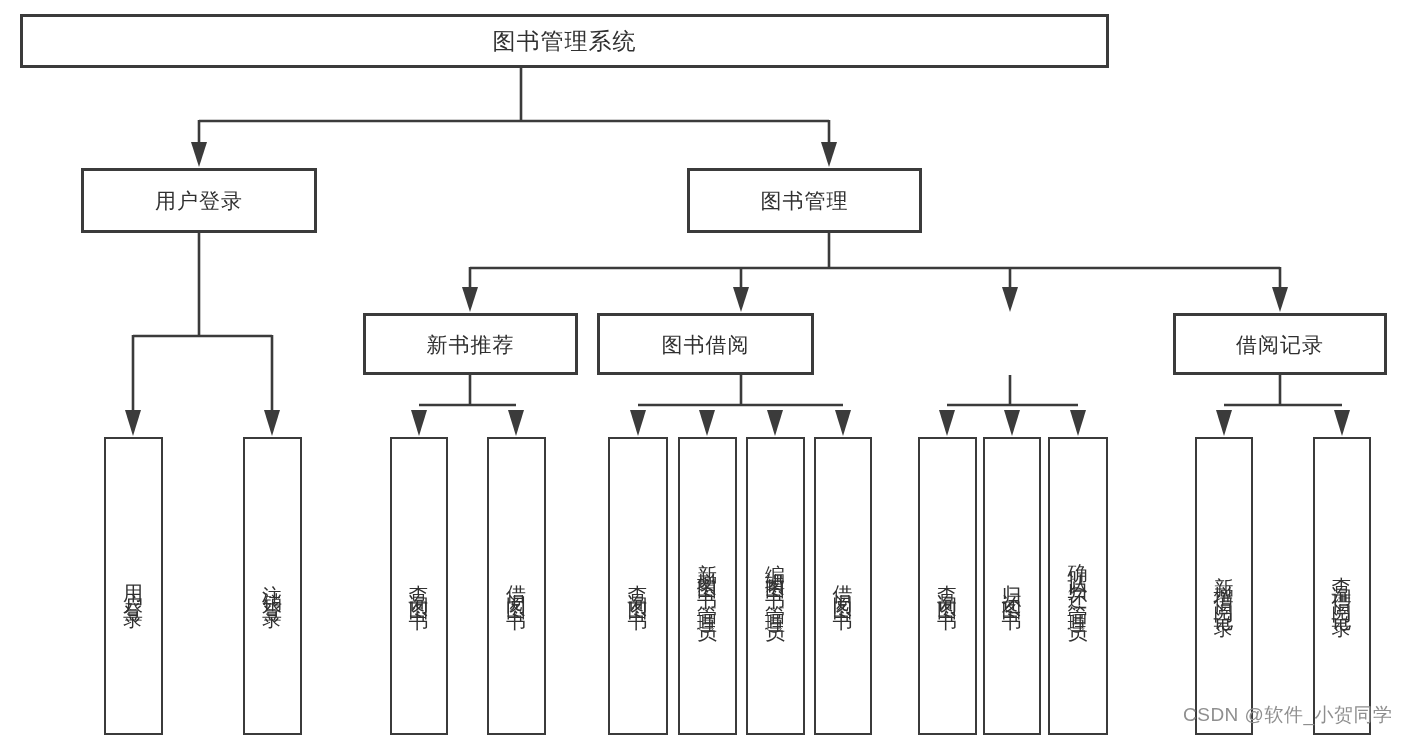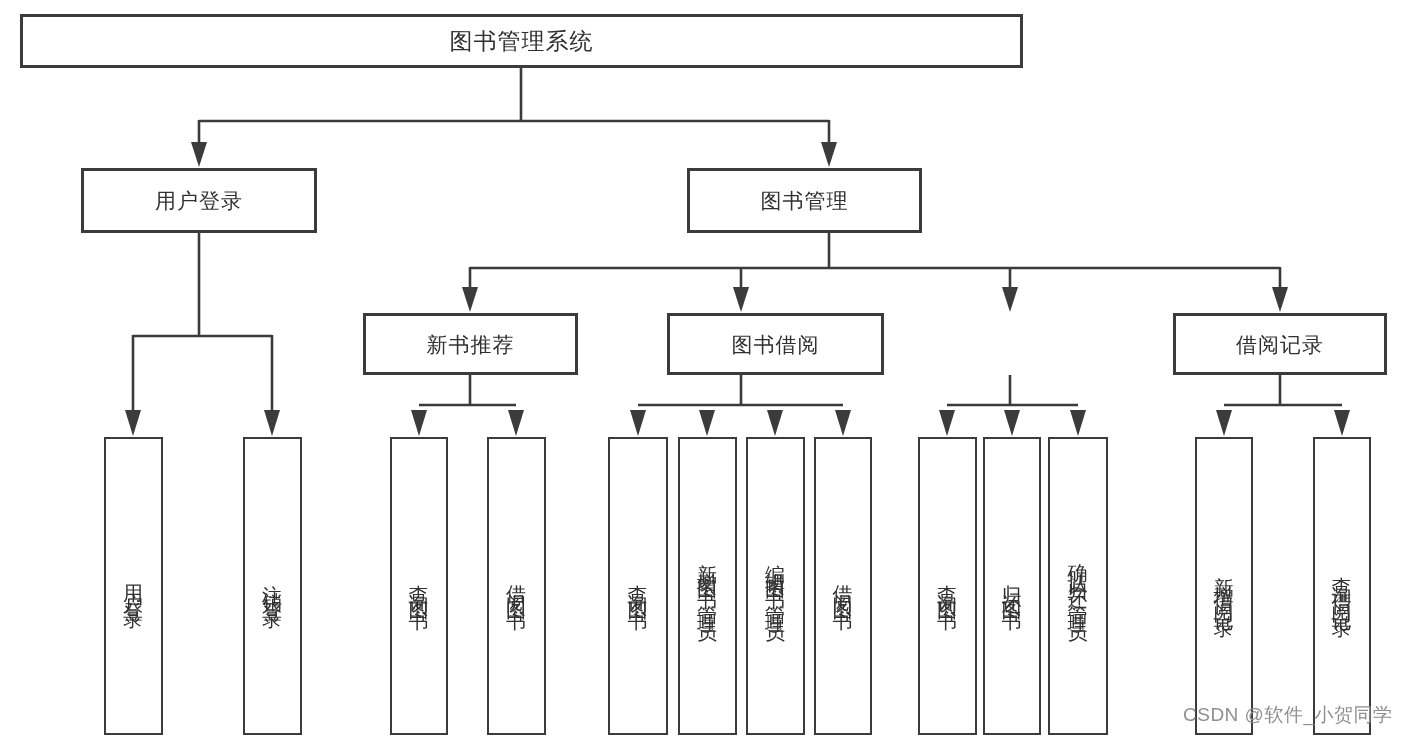--- a/index.html
+++ b/index.html
@@ -90,35 +90,35 @@
 
       <polygon points="939,410 955,410 947,436"></polygon>
       <polygon points="1004,410 1020,410 1012,436"></polygon>
       <polygon points="1070,410 1086,410 1078,436"></polygon>
 
       <polygon points="1216,410 1232,410 1224,436"></polygon>
       <polygon points="1334,410 1350,410 1342,436"></polygon>
     </g>
   </svg>
 
-  <div class="box root" style="left:20px;top:14px;width:1003px;height:54px;">
+  <div class="box root" style="left:20px;top:14px;width:1089px;height:54px;">
     <span class="lbl">图书管理系统</span>
   </div>
 
   <div class="box l2" style="left:81px;top:168px;width:236px;height:65px;">
     <span class="lbl">用户登录</span>
   </div>
   <div class="box l2" style="left:687px;top:168px;width:235px;height:65px;">
     <span class="lbl">图书管理</span>
   </div>
 
   <div class="box l3" style="left:363px;top:313px;width:215px;height:62px;">
     <span class="lbl">新书推荐</span>
   </div>
-  <div class="box l3" style="left:667px;top:313px;width:217px;height:62px;">
+  <div class="box l3" style="left:597px;top:313px;width:217px;height:62px;">
     <span class="lbl">图书借阅</span>
   </div>
   <div class="box l3" style="left:1173px;top:313px;width:214px;height:62px;">
     <span class="lbl">借阅记录</span>
   </div>
 
   <div class="box leaf" style="left:104px;top:437px;width:59px;height:298px;">
     <span class="lbl">用户登录</span>
   </div>
   <div class="box leaf" style="left:243px;top:437px;width:59px;height:298px;">

